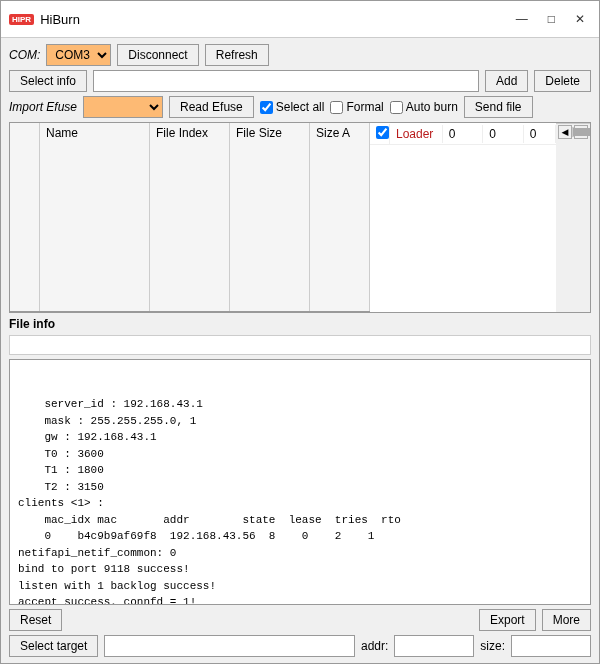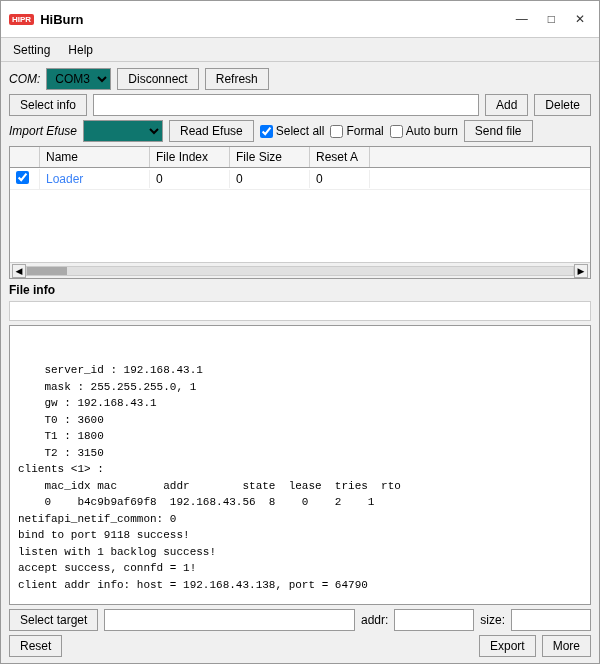--- a/index.html
+++ b/index.html
@@ -36,21 +36,21 @@
     .title-logo {
       background: #e53935;
       color: white;
       font-size: 8px;
       font-weight: bold;
       padding: 1px 3px;
       border-radius: 2px;
     }
     .title-text {
       font-size: 13px;
-      font-weight: bold;
+      font-weight: normal;
     }
     .title-controls {
       display: flex;
       gap: 8px;
       align-items: center;
     }
     .title-btn {
       background: none;
       border: none;
       cursor: pointer;
@@ -93,21 +93,21 @@
     .btn {
       background: #f0f0f0;
       border: 1px solid #999;
       padding: 3px 10px;
       cursor: pointer;
       font-size: 12px;
       white-space: nowrap;
     }
     select {
       border: 1px solid #999;
-      background: #0f766e;
+      background: #fdba74;
       padding: 2px 4px;
       font-size: 12px;
       cursor: pointer;
     }
     input[type="text"] {
       border: 1px solid #999;
       background: white;
       padding: 2px 4px;
       font-size: 12px;
     }
@@ -118,24 +118,24 @@
     .checkbox-label {
       display: flex;
       align-items: center;
       gap: 3px;
       font-size: 12px;
       cursor: pointer;
     }
     .table-container {
       border: 1px solid #999;
       flex: 0 0 auto;
-      height: 133px;
-      overflow: hidden;
-      display: flex;
-      flex-direction: column;
+      height: 191px;
+      overflow: hidden;
+      display: flex;
+      flex-direction: row;
     }
     .table-header {
       display: flex;
       background: #f5f5f5;
       border-bottom: 1px solid #999;
     }
     .th {
       border-right: 1px solid #ccc;
       padding: 3px 6px;
       font-size: 12px;
@@ -160,21 +160,21 @@
       min-height: 22px;
     }
     .td {
       border-right: 1px solid #eee;
       padding: 2px 6px;
       font-size: 12px;
       white-space: nowrap;
       overflow: hidden;
     }
     .td-check { width: 30px; }
-    .td-name { width: 110px; color: #3b82f6; }
+    .td-name { width: 110px; color: #b91c1c; }
     .td-path { flex: 1; color: #0000cc; }
     .td-index { width: 80px; }
     .td-size { width: 80px; }
     .td-burn { width: 60px; }
     .scrollbar-h {
       height: 16px;
       background: #f0f0f0;
       border-top: 1px solid #ccc;
       display: flex;
       align-items: center;
@@ -232,24 +232,20 @@
       <span class="title-logo">HIPR</span>
       <span class="title-text">HiBurn</span>
     </div>
     <div class="title-controls">
       <button class="title-btn">—</button>
       <button class="title-btn">□</button>
       <button class="title-btn close">✕</button>
     </div>
   </div>
 
-  <div class="menu-bar">
-    <div class="menu-item">Setting</div>
-    <div class="menu-item">Help</div>
-  </div>
 
   <div class="content">
 
     <div class="row">
       <span class="label">COM:</span>
       <select>
         <option>COM3</option>
       </select>
       <button class="btn">Disconnect</button>
       <button class="btn">Refresh</button>
@@ -282,21 +278,21 @@
       </label>
       <button class="btn">Send file</button>
     </div>
 
     <div class="table-container">
       <div class="table-header">
         <div class="th th-check"></div>
         <div class="th th-name">Name</div>
         <div class="th th-index">File Index</div>
         <div class="th th-size">File Size</div>
-        <div class="th th-burn">Reset A</div>
+        <div class="th th-burn">Size A</div>
       </div>
       <div class="table-body">
         <div class="table-row">
           <div class="td td-check"><input type="checkbox" checked="" style=""></div>
           <div class="td td-name">Loader</div>
           <div class="td td-index">0</div>
           <div class="td td-size">0</div>
           <div class="td td-burn">0</div>
         </div>
       </div>
@@ -326,28 +322,28 @@
     mac_idx mac       addr        state  lease  tries  rto
     0    b4c9b9af69f8  192.168.43.56  8    0    2    1
 netifapi_netif_common: 0
 bind to port 9118 success!
 listen with 1 backlog success!
 accept success, connfd = 1!
 client addr info: host = 192.168.43.138, port = 64790</div>
     </div>
 
     <div class="row">
+      <button class="btn">Reset</button>
+      <div style="flex:1;"></div>
+      <button class="btn">Export</button>
+      <button class="btn">More</button>
+    </div>
+    <div class="row">
       <button class="btn">Select target</button>
       <input type="text" class="target-input" style="">
       <span class="addr-label">addr:</span>
       <input type="text" class="addr-input" style="">
       <span class="addr-label">size:</span>
       <input type="text" class="size-input" style="">
     </div>
-    <div class="row">
-      <button class="btn">Reset</button>
-      <div style="flex:1;"></div>
-      <button class="btn">Export</button>
-      <button class="btn">More</button>
-    </div>
 
   </div>
 </div>
 
 </body></html>

